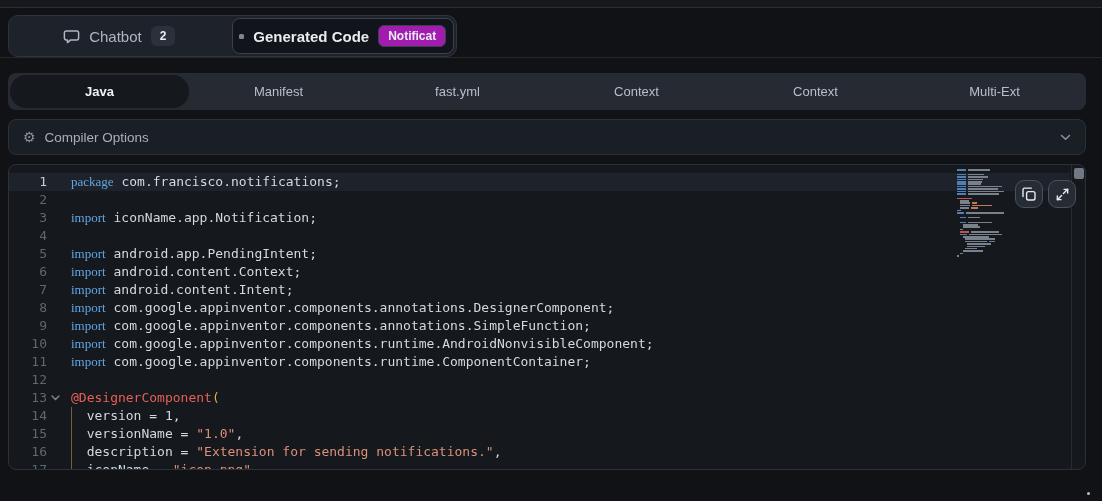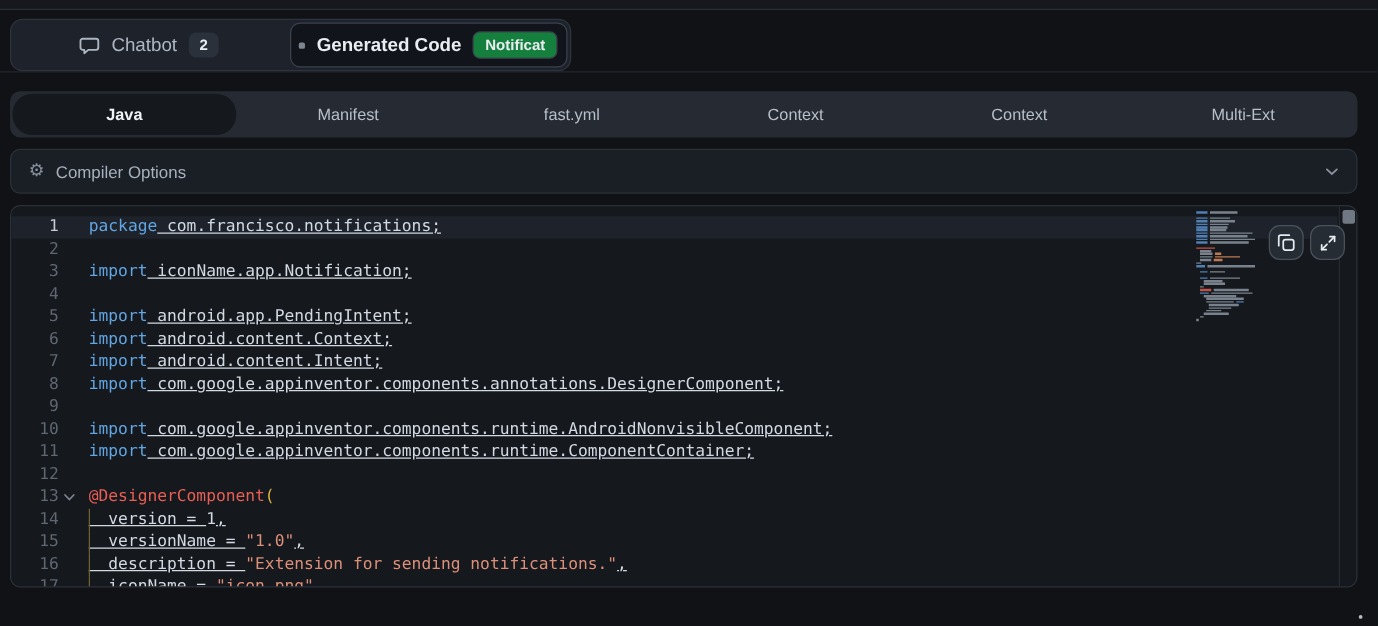--- a/index.html
+++ b/index.html
@@ -17,21 +17,21 @@
   .seg-wrap { position:absolute; left:8px; top:15px; width:449px; height:42px;
     background:#1d222b; border:1px solid #2e343d; border-radius:10px;
     display:flex; align-items:stretch; }
   .seg-tab { flex:1; display:flex; align-items:center; justify-content:center; gap:9px;
     color:#aeb6c2; font-size:15px; background:transparent; border:none;
     border-radius:8px; cursor:pointer; font-family:inherit; overflow:hidden; }
   .seg-tab.active { background:#11141a; border:1px solid #3b424c; color:#e9edf2;
     font-weight:bold; margin:2px; }
   .badge { background:#2b313b; color:#e9edf2; font-weight:bold; font-size:12px;
     padding:3px 9px; border-radius:6px; white-space:nowrap; }
-  .badge.outlined { background:#15803d; border:1px solid #3b424c;text-align:center; }
+  .badge.outlined { background:#a21caf; border:1px solid #3b424c;text-align:center; }
   .dot-ic { width:5px; height:5px; border-radius:1.5px; background:#7d8590; flex:none; }
   .header-line { position:absolute; top:57px; left:0; width:100%; height:1px; background:#23272e; }
 
   
   .file-bar { position:absolute; left:8px; top:73px; width:1078px; height:37px;
     background:#262b33; border-radius:8px; display:flex; align-items:stretch; padding:2px; }
   .ftab { flex:1; border:none; background:transparent; color:#b7bfca; font-size:13px;
     border-radius:16px; cursor:pointer; font-family:inherit; }
   .ftab.active { background:#15181d; color:#f0f3f6; font-weight:bold; }
 
@@ -49,22 +49,22 @@
     font-family:"DejaVu Sans Mono","Liberation Mono",monospace; font-size:13px; }
   .code-lines { padding:8px 15px 0 0; }
   .crow { display:flex; height:18px; line-height:18px; white-space:pre; }
   .crow.hl { background:#1e232b; }
   .lnum { width:38px; text-align:right; color:#5f6771; flex:none; }
   .crow.hl .lnum { color:#c6cdd5; }
   .fold { width:16px; flex:none; display:flex; align-items:center; justify-content:center; cursor:pointer; }
   .codetxt { padding-left:8px; position:relative; }
   .codetxt.guide::before { content:''; position:absolute; left:8px; top:0; bottom:0;
     width:1px; background:#6e6233; }
-  .t-kw  { color:var(--c-kw); }
-  .t-pl  { color:var(--c-pl);text-decoration:underline; }
+  .t-kw  { color:var(--c-kw);font-family:Liberation Serif, serif; }
+  .t-pl  { color:var(--c-pl); }
   .t-ann { color:var(--c-ann); }
   .t-br  { color:var(--c-br); }
   .t-str { color:var(--c-str); }
   .t-num { color:var(--c-num); }
 
   
   .minimap { position:absolute; top:4px; right:70px; width:58px; height:90px; z-index:1; cursor:pointer; }
   .mrow { height:1.6px; margin-bottom:0.8px; display:flex; }
   .mseg { height:100%; margin-right:2px; flex:none; }
   .m-b { background:var(--c-mm_b); }
@@ -133,21 +133,21 @@
 <div class="editor">
   <div class="code-lines">
       <div class="crow hl"><span class="lnum">1</span><span class="fold"></span><span class="codetxt"><span class="t-kw">package</span><span class="t-pl"> com.francisco.notifications;</span></span></div>
       <div class="crow"><span class="lnum">2</span><span class="fold"></span><span class="codetxt"></span></div>
       <div class="crow"><span class="lnum">3</span><span class="fold"></span><span class="codetxt"><span class="t-kw">import</span><span class="t-pl"> iconName.app.Notification;</span></span></div>
       <div class="crow"><span class="lnum">4</span><span class="fold"></span></div>
       <div class="crow"><span class="lnum">5</span><span class="fold"></span><span class="codetxt"><span class="t-kw">import</span><span class="t-pl"> android.app.PendingIntent;</span></span></div>
       <div class="crow"><span class="lnum">6</span><span class="fold"></span><span class="codetxt"><span class="t-kw">import</span><span class="t-pl"> android.content.Context;</span></span></div>
       <div class="crow"><span class="lnum">7</span><span class="fold"></span><span class="codetxt"><span class="t-kw">import</span><span class="t-pl"> android.content.Intent;</span></span></div>
       <div class="crow"><span class="lnum">8</span><span class="fold"></span><span class="codetxt"><span class="t-kw">import</span><span class="t-pl"> com.google.appinventor.components.annotations.DesignerComponent;</span></span></div>
-      <div class="crow"><span class="lnum">9</span><span class="fold"></span></div>
+      <div class="crow"><span class="lnum">9</span><span class="fold"></span><span class="codetxt"><span class="t-kw">import</span><span class="t-pl"> com.google.appinventor.components.annotations.SimpleFunction;</span></span></div>
       <div class="crow"><span class="lnum">10</span><span class="fold"></span><span class="codetxt"><span class="t-kw">import</span><span class="t-pl"> com.google.appinventor.components.runtime.AndroidNonvisibleComponent;</span></span></div>
       <div class="crow"><span class="lnum">11</span><span class="fold"></span><span class="codetxt"><span class="t-kw">import</span><span class="t-pl"> com.google.appinventor.components.runtime.ComponentContainer;</span></span></div>
       <div class="crow"><span class="lnum">12</span><span class="fold"></span><span class="codetxt"></span></div>
       <div class="crow"><span class="lnum">13</span><span class="fold"><svg width="9" height="6" viewBox="0 0 9 6" fill="none" stroke="#7d8590" stroke-width="1.4" stroke-linecap="round">
             <path d="M1 1 L4.5 4.6 L8 1"></path>
           </svg></span><span class="codetxt"><span class="t-ann">@DesignerComponent</span><span class="t-br">(</span></span></div>
       <div class="crow"><span class="lnum">14</span><span class="fold"></span><span class="codetxt guide"><span class="t-pl">  version = </span><span class="t-num">1</span><span class="t-pl">,</span></span></div>
       <div class="crow"><span class="lnum">15</span><span class="fold"></span><span class="codetxt guide"><span class="t-pl">  versionName = </span><span class="t-str">"1.0"</span><span class="t-pl">,</span></span></div>
       <div class="crow"><span class="lnum">16</span><span class="fold"></span><span class="codetxt guide"><span class="t-pl">  description = </span><span class="t-str">"Extension for sending notifications."</span><span class="t-pl">,</span></span></div>
       <div class="crow"><span class="lnum">17</span><span class="fold"></span><span class="codetxt guide"><span class="t-pl">  iconName = </span><span class="t-str">"icon.png"</span></span></div>

